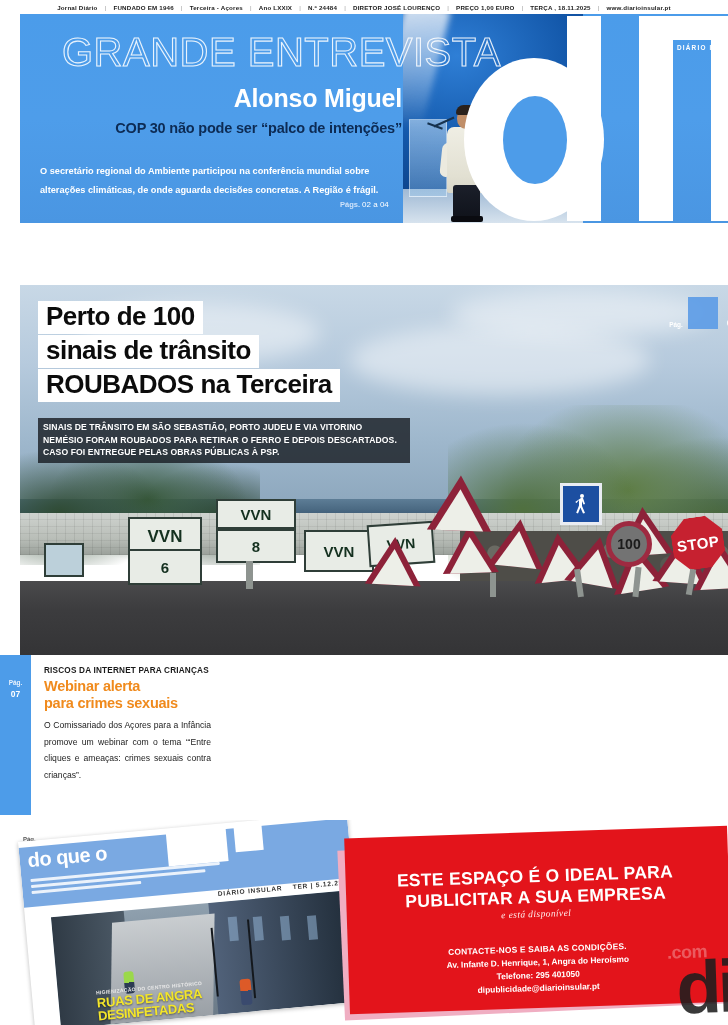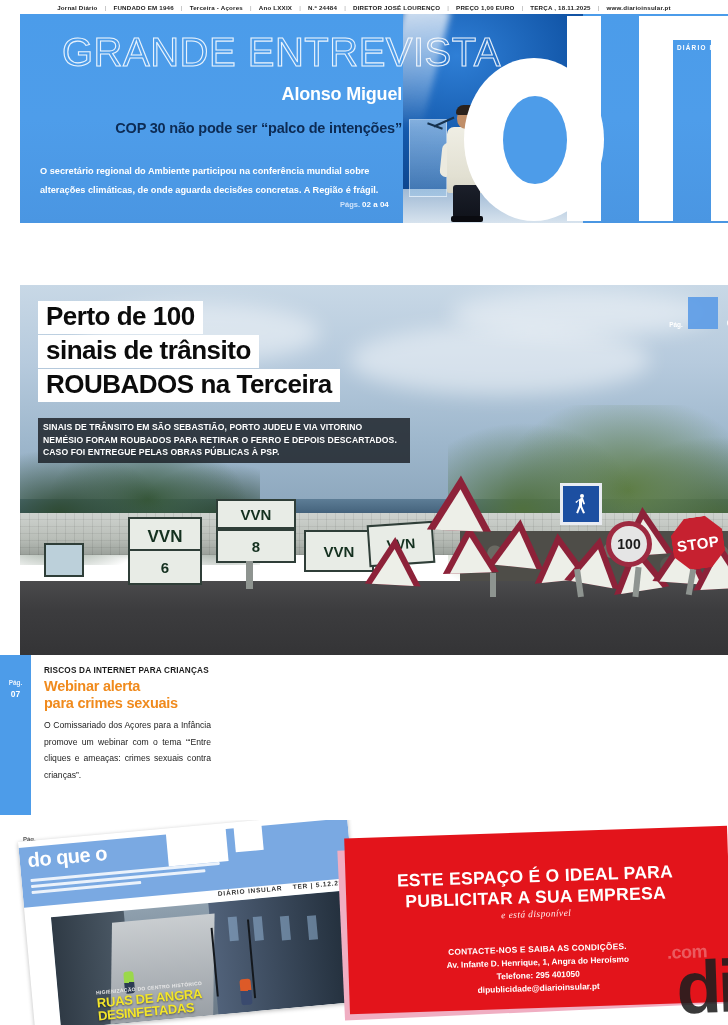--- a/index.html
+++ b/index.html
@@ -129,37 +129,37 @@
   .b-grande {
     position:absolute; left:42px; top:16px;
     font-size:40px; font-weight:400; letter-spacing:0.5px;
     color:transparent;
     -webkit-text-stroke:1.1px rgba(255,255,255,.88);
     font-family:"Liberation Sans", sans-serif;
     white-space:nowrap;
   }
   .b-name {
     position:absolute; right:326px; top:70px;
-    font-size:18px; font-weight:800; color:#ffffff;
+    font-size:25px; font-weight:800; color:#ffffff;
     letter-spacing:-.2px; white-space:nowrap;
   }
   .b-kicker {
     position:absolute; right:326px; top:106px;
     font-size:14.5px; font-weight:800; color:#0d2b54;
     letter-spacing:-.2px; white-space:nowrap;
   }
   .b-lead {
     position:absolute; left:20px; top:148px; width:375px;
     font-size:9.2px; line-height:19px; font-weight:600; color:#ffffff;
   }
   .b-pags {
     position:absolute; left:320px; top:186px;
     font-size:7.5px; font-weight:600; color:#cfe3fa; white-space:nowrap;
   }
-  .b-pags b { color:#ffffff; font-weight:700; font-size:8px; }
+  .b-pags b { color:#ffffff; font-weight:400; font-size:8px; }
 
   
   .row2 {
     position:absolute; left:0; top:225px; width:728px; height:55px;
     background:#fff;
   }
   .pagbadge {
     display:inline-flex; flex-direction:column; align-items:center;
     justify-content:center;
     background:#4d9ce9; color:#ffffff;
@@ -242,21 +242,21 @@
     width:0; height:0; border-left:28px solid transparent;
     border-right:28px solid transparent; border-bottom:48px solid #8d2239;
     position:absolute;
   }
   .tri i {
     position:absolute; left:-21px; top:12px;
     width:0; height:0; border-left:21px solid transparent;
     border-right:21px solid transparent; border-bottom:36px solid #edefe8;
   }
   .circ {
-    border-radius:50%; background:#e5e5e5; border:5px solid #9e2a41;
+    border-radius:50%; background:#737373; border:5px solid #9e2a41;
     display:flex; align-items:center; justify-content:center;
     font-weight:800; color:#1b1b1b;
   }
   .stopsign {
     width:52px; height:52px; background:#c62130; color:#fff;
     display:flex; align-items:center; justify-content:center;
     font-weight:800; font-size:15px; letter-spacing:.5px;
     clip-path:polygon(30% 0,70% 0,100% 30%,100% 70%,70% 100%,30% 100%,0 70%,0 30%);
   }
   .bluesq {

